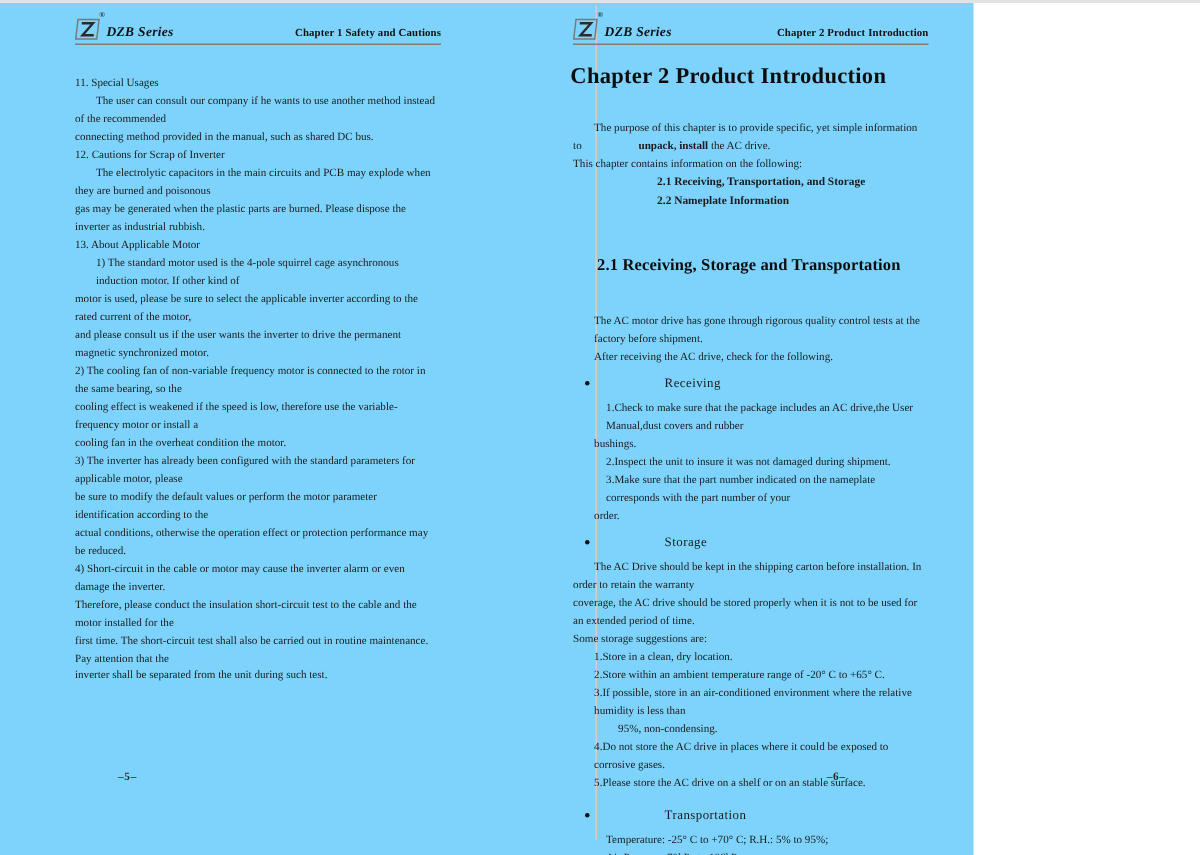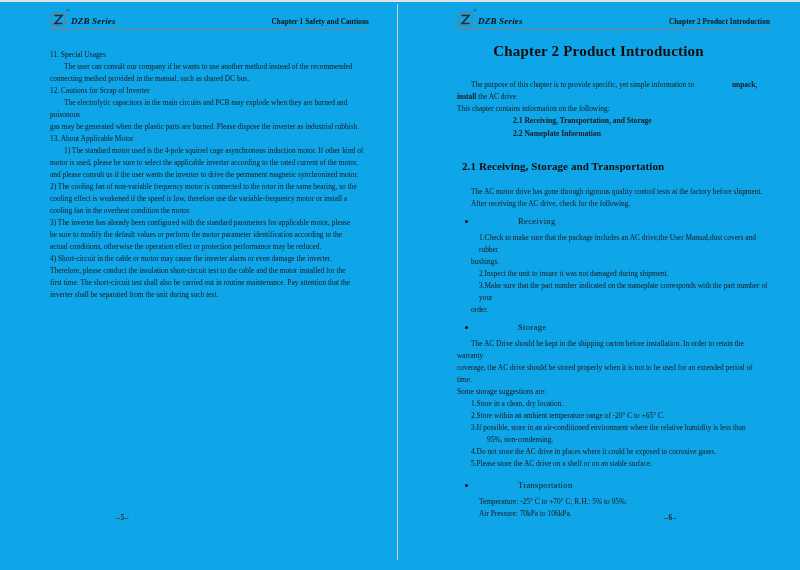--- a/index.html
+++ b/index.html
@@ -9,24 +9,24 @@
   }
   body {
     width: 800px;
     height: 570px;
     font-family: "Liberation Serif", "DejaVu Serif", serif;
     color: #1a1a1a;
     overflow: hidden;
   }
   .spread {
     position: relative;
-    width: 800px;
+    width: 649px;
     height: 570px;
     display: flex;
-    background: #0ea5e9;
+    background: #7dd3fc;
   }
   .top-edge {
     position: absolute;
     top: 0;
     left: 0;
     width: 800px;
     height: 2px;
     background: #e2e2e2;
   }
   .gutter {
@@ -136,21 +136,21 @@
   
   .chapter-title {
     margin: 13px 0 0 0;
     text-align: center;
     font-size: 15px;
     font-weight: bold;
     letter-spacing: .2px;
     color: #0d0d0d;
   }
   .section-head {
-    margin: 5px;
+    margin: 16px;
     font-size: 11px;
     font-weight: bold;
     letter-spacing: .1px;
     color: #0d0d0d;
   }
   .toc-line {
     font-weight: bold;
     padding-left: 56px;
     font-size: 7.6px;
     line-height: 1.68;

